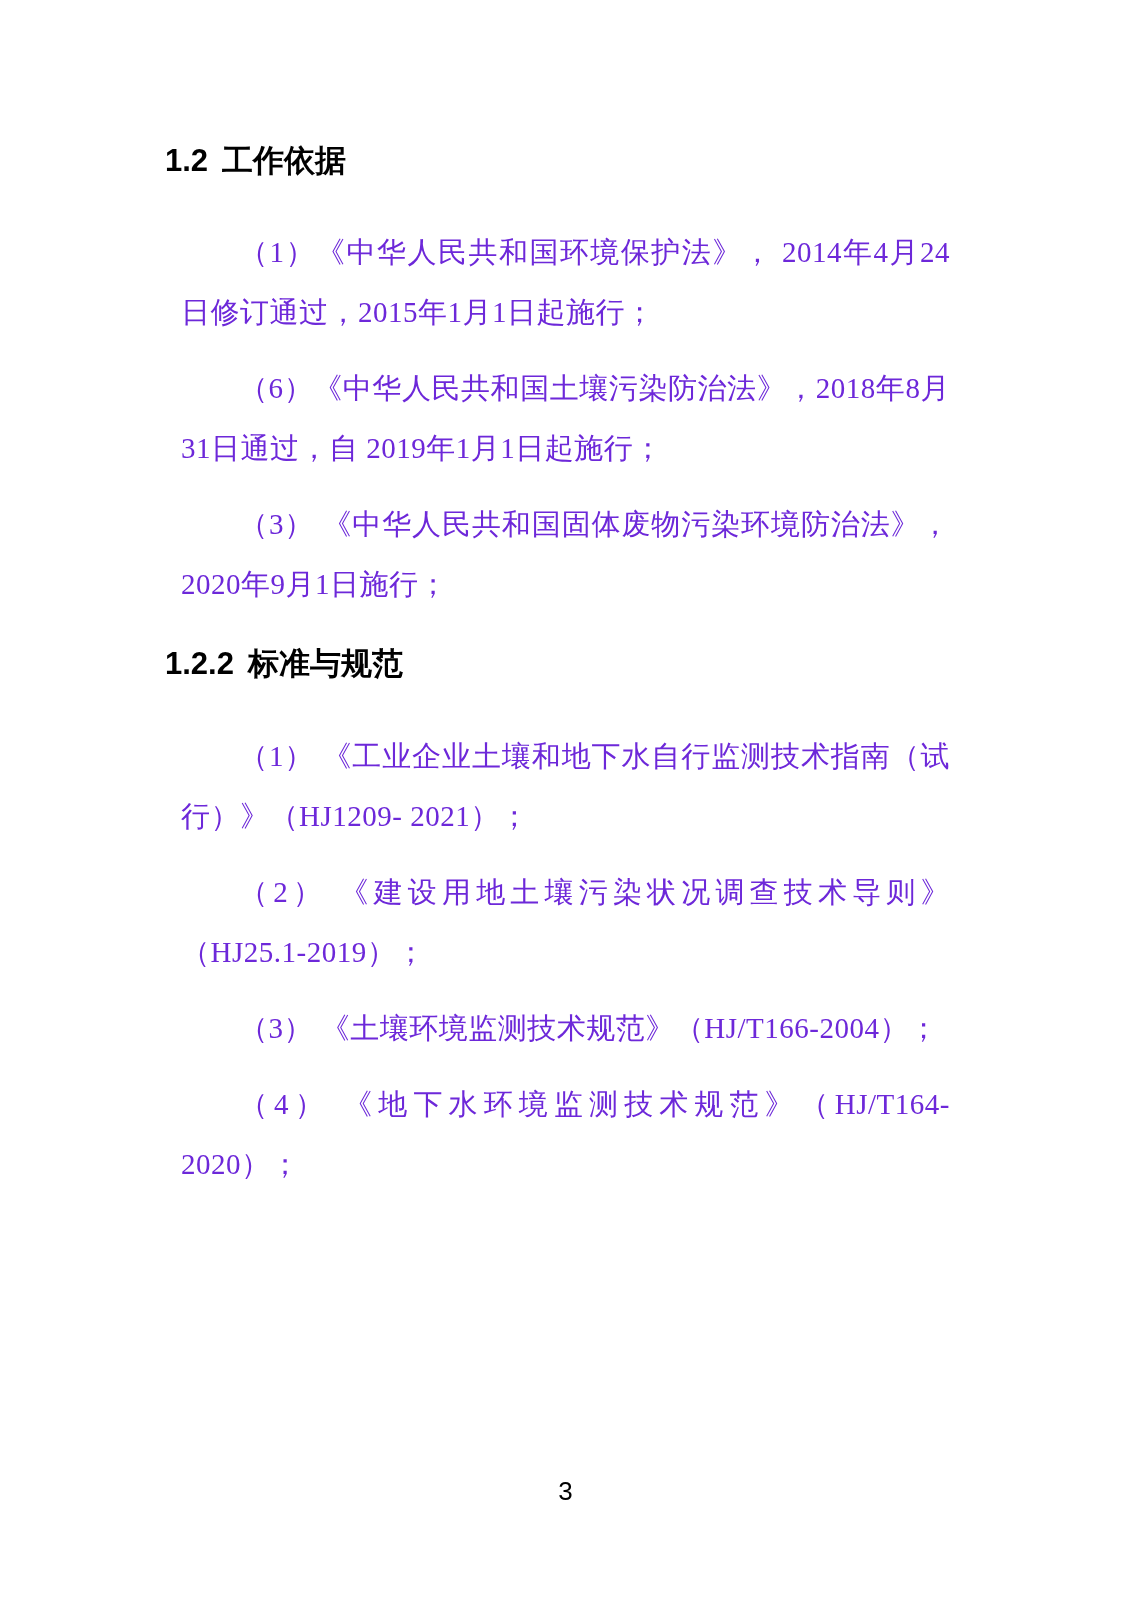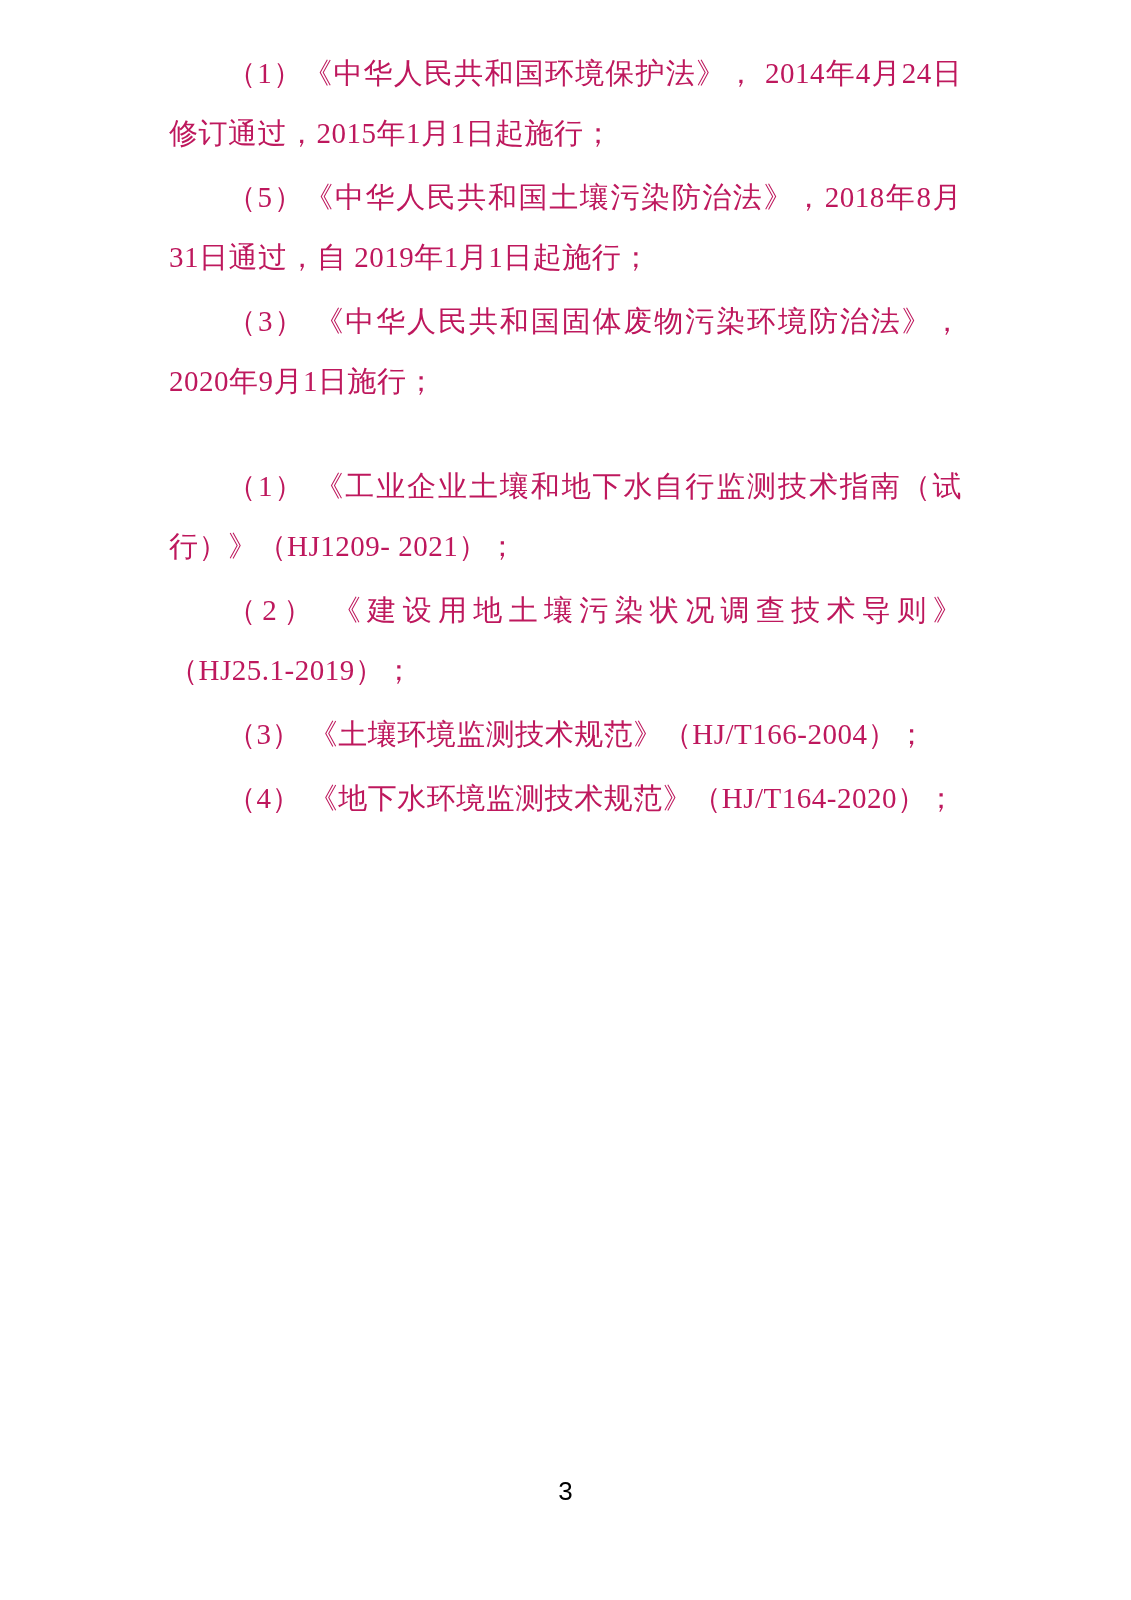--- a/index.html
+++ b/index.html
@@ -24,52 +24,58 @@
     color: #000000;
     margin: 0;
   }
   .heading .sec-num { margin-right: 14px; }
   #section-heading { padding-top: 143px; }
   #subsection-heading-1 { padding-top: 50px; }
   #subsection-heading-2 { padding-top: 16px; }
   .para-group { margin-top: 43px; }
   .para-group-2 { margin-top: 45px; }
   .doc-para {
-    margin: 4px;
+    margin: 16px;
     font-size: 29px;
     line-height: 60px;
     text-align: justify;
     text-indent: 2em;
-    color: #be185d;
+    color: #6d28d9;
     letter-spacing: 0.5px;
   }
   .page-footer {
     position: absolute;
     left: 0;
     right: 0;
     top: 1476px;
     text-align: center;
     font-family: "Liberation Sans", "DejaVu Sans", sans-serif;
     font-size: 26px;
     color: #000000;
   }
 </style>
 </head>
 <body>
 
 <div class="content">
 
+  <h2 class="heading" id="section-heading">
+    <span class="sec-num">1.2</span><span>工作依据</span>
+  </h2>
 
 
   <div class="para-group">
     <p class="doc-para">（1）《中华人民共和国环境保护法》， 2014年4月24日修订通过，2015年1月1日起施行；</p>
-    <p class="doc-para">（5）《中华人民共和国土壤污染防治法》，2018年8月31日通过，自 2019年1月1日起施行；</p>
+    <p class="doc-para">（6）《中华人民共和国土壤污染防治法》，2018年8月31日通过，自 2019年1月1日起施行；</p>
     <p class="doc-para">（3） 《中华人民共和国固体废物污染环境防治法》，2020年9月1日施行；</p>
   </div>
 
+  <h3 class="heading" id="subsection-heading-2">
+    <span class="sec-num">1.2.2</span><span>标准与规范</span>
+  </h3>
 
   <div class="para-group para-group-2">
     <p class="doc-para">（1） 《工业企业土壤和地下水自行监测技术指南（试行）》（HJ1209- 2021）；</p>
     <p class="doc-para">（2） 《建设用地土壤污染状况调查技术导则》（HJ25.1-2019）；</p>
     <p class="doc-para">（3） 《土壤环境监测技术规范》（HJ/T166-2004）；</p>
     <p class="doc-para">（4） 《地下水环境监测技术规范》（HJ/T164-2020）；</p>
   </div>
 
 </div>
 

